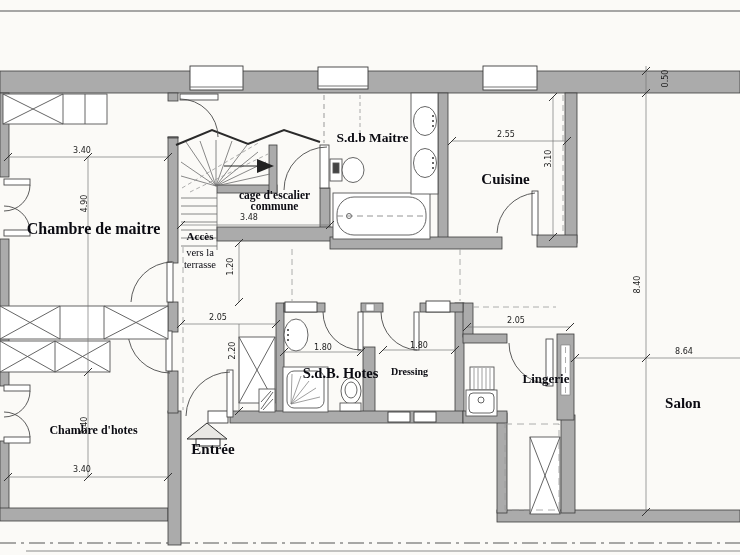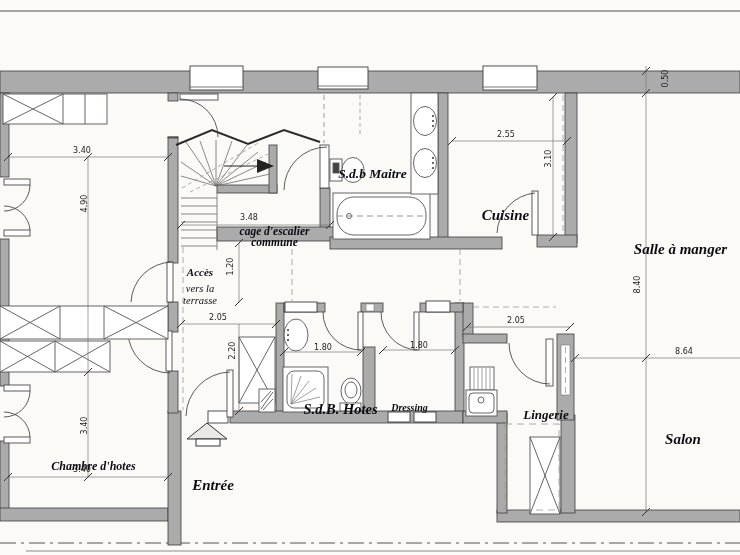--- a/index.html
+++ b/index.html
@@ -3,24 +3,23 @@
 <meta charset="utf-8">
 <style>
   html,body{margin:0;padding:0;background:#e8e8e4;}
   .sheet{
     position:relative;width:740px;height:555px;margin:0 auto;
     background:#fbfaf7;overflow:hidden;
     font-family:"Liberation Serif", serif;
   }
   svg{position:absolute;left:0;top:0;}
   .lbl{
-    position:absolute;color:#0b0b12;font-weight:bold;font-style:italic;
+    position:absolute;color:#0b0b12;font-weight:bold;
     text-align:center;line-height:1.05;white-space:nowrap;
     font-family:"Liberation Serif", serif;
-    margin-top:36px;
   }
   .dim{
     position:absolute;color:#1c1c1c;font-weight:normal;font-style:normal;
     font-family:"DejaVu Sans", sans-serif;font-size:8px;text-align:center;
     white-space:nowrap;
   }
   .rot{transform:rotate(-90deg);transform-origin:center center;}
 </style>
 </head>
 <body>
@@ -359,33 +358,33 @@
     <line x1="235" y1="415" x2="243" y2="407"></line>
     <line x1="280" y1="356" x2="288" y2="348"></line>
         <line x1="357" y1="356" x2="365" y2="348"></line>
     <line x1="379" y1="354" x2="387" y2="346"></line>
         <line x1="451" y1="354" x2="459" y2="346"></line>
     <line x1="463" y1="331" x2="471" y2="323"></line>
         <line x1="566" y1="331" x2="574" y2="323"></line>
   </g>
 </svg>
 
+<div class="lbl" style="left:16px;top:221px;width:155px;font-size:16px">Chambre de maitre</div>
 
 <div class="lbl" style="left:330px;top:131px;width:85px;font-size:13.5px">S.d.b Maitre</div>
 
 <div class="lbl" style="left:222px;top:189px;width:105px;font-size:11.5px">cage d'escalier</div>
 <div class="lbl" style="left:222px;top:200px;width:105px;font-size:11.5px">commune</div>
 
 <div class="lbl" style="left:170px;top:231px;width:60px;font-size:11px">Accès</div>
 <div class="lbl" style="left:170px;top:247px;width:60px;font-size:10.5px;font-weight:normal">vers la</div>
 <div class="lbl" style="left:170px;top:259px;width:60px;font-size:10.5px;font-weight:normal">terrasse</div>
 
 <div class="lbl" style="left:468px;top:172px;width:75px;font-size:15px">Cuisine</div>
 
-<div class="lbl" style="left:623px;top:206px;width:115px;font-size:15px">Salle à manger</div>
 
 <div class="lbl" style="left:16px;top:424px;width:155px;font-size:12px">Chambre d'hotes</div>
 
 <div class="lbl" style="left:177px;top:442px;width:72px;font-size:15px">Entrée</div>
 
 <div class="lbl" style="left:288px;top:366px;width:105px;font-size:14.5px">S.d.B. Hotes</div>
 
 <div class="lbl" style="left:372px;top:367px;width:75px;font-size:10px">Dressing</div>
 
 <div class="lbl" style="left:514px;top:372px;width:64px;font-size:13px">Lingerie</div>

